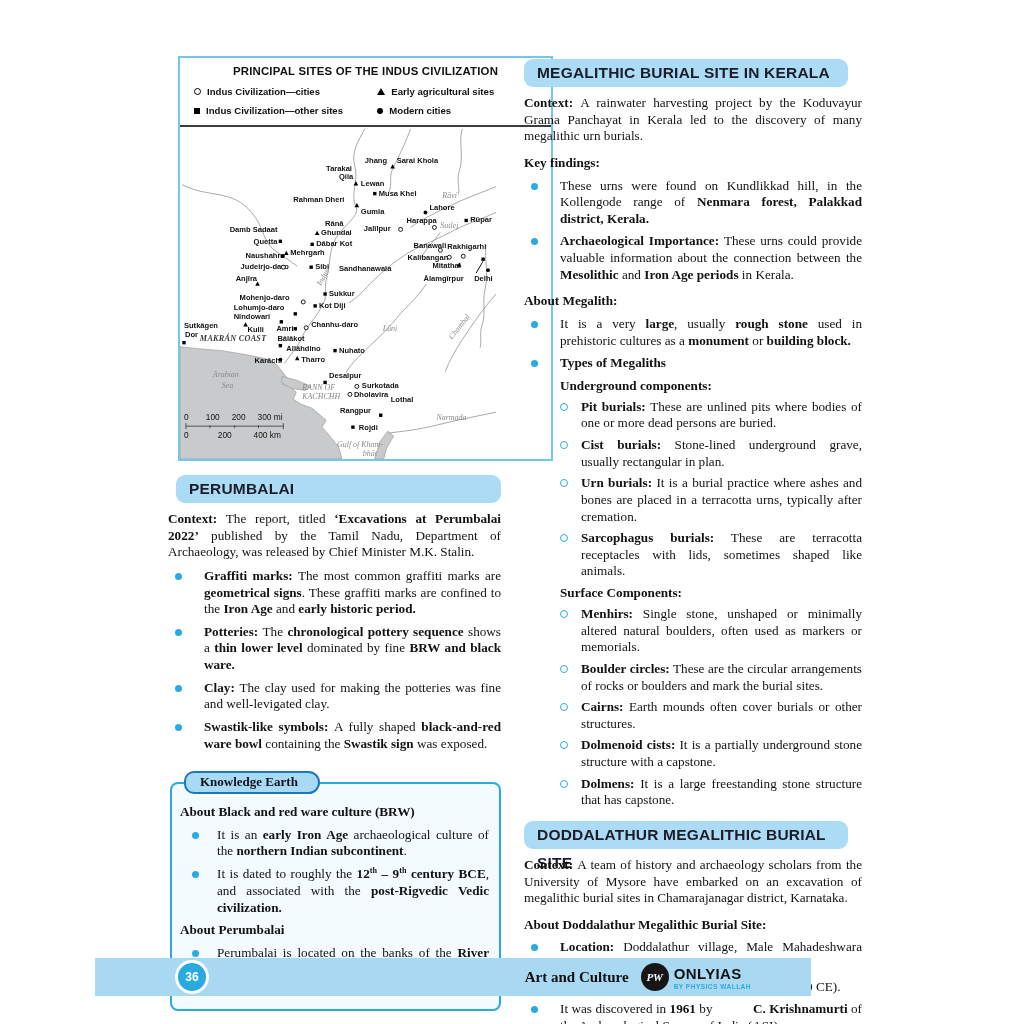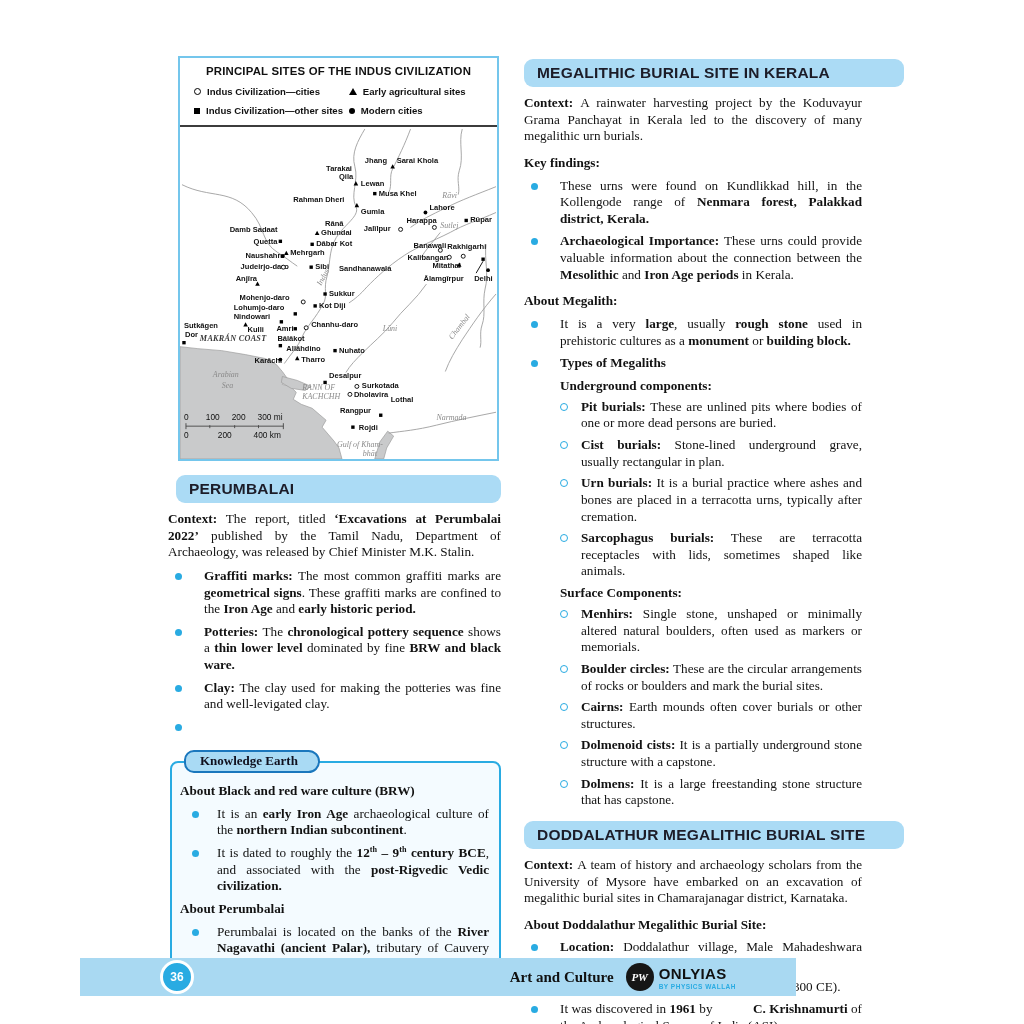--- a/index.html
+++ b/index.html
@@ -4,21 +4,21 @@
 <style>
   * { box-sizing: border-box; margin: 0; padding: 0; }
   html,body { background:#ffffff; }
   body { width:1024px; height:1024px; position:relative; font-family:"Liberation Serif", serif; color:#121212; }
 
   .col { position:absolute; }
   .left-col  { left:168px; top:56px;  width:333px; }
   .right-col { left:524px; top:59px;  width:338px; }
 
   
-  .map-box { margin-left:10px; width:321px; border:2px solid #74c6ec; background:#fff; }
+  .map-box { margin-left:10px; width:375px; border:2px solid #74c6ec; background:#fff; }
   .map-head { padding:7px 8px 5px; border-bottom:2px solid #3c3c3c; }
   .map-title { text-align:center; font:bold 11.4px "Liberation Sans", sans-serif; color:#111; letter-spacing:.2px; }
   .map-legend { display:grid; grid-template-columns:1.12fr 1fr; row-gap:8px; margin:9px 2px 4px 6px;
                 font:bold 9.6px "Liberation Sans", sans-serif; color:#111; }
   .leg-item { display:flex; align-items:center; }
   .leg-sym { display:inline-block; margin-right:6px; flex:0 0 auto; }
   .leg-sym[data-sym="circle"]   { width:7px; height:7px; border:1.6px solid #000; border-radius:50%; background:#fff; }
   .leg-sym[data-sym="square"]   { width:6px; height:6px; background:#000; }
   .leg-sym[data-sym="triangle"] { width:0; height:0; border-left:4px solid transparent; border-right:4px solid transparent; border-bottom:7px solid #000; }
   .leg-sym[data-sym="dot"]      { width:6px; height:6px; background:#000; border-radius:50%; }
@@ -27,21 +27,21 @@
   .m-label.water { font:italic 8px "Liberation Serif", serif; fill:#8a8a8a; }
   .m-label.coast { font:italic bold 8.2px "Liberation Serif", serif; fill:#3a3a3a; letter-spacing:.3px; }
   .scale-text { font:8.4px "Liberation Sans", sans-serif; fill:#111; }
   .river { fill:none; stroke:#9d9d9d; stroke-width:.9; }
   .sea   { fill:#c9cacb; stroke:#9d9d9d; stroke-width:.7; }
 
   
   .hbar { height:28px; border-radius:9px; background:#abdbf5; font:bold 15.5px/28px "Liberation Sans", sans-serif;
           color:#1c1c28; padding-left:13px; letter-spacing:.2px; }
   .hbar.left { margin-left:8px; margin-top:14px; width:325px; }
-  .hbar.right { width:380px; }
+  .hbar.right { width:324px; }
   .body { font-size:13.2px; line-height:1.26; text-align:justify; margin:8px 0 7px; }
   .lbl  { text-align:left; font-weight:bold; margin:10px 0 6px; }
   .sub-lbl { margin:2px 0 5px 36px; font-weight:bold; font-size:13.2px; }
 
   ul.blist, ul.slist { list-style:none; }
   ul.blist li { display:flex; margin-bottom:6px; }
   .bullet { flex:0 0 7px; width:7px; height:7px; border-radius:50%; background:#29abe2; margin:5px 0 0 7px; }
   .btext  { flex:1; margin-left:22px; font-size:13.2px; line-height:1.26; text-align:justify; }
   ul.slist li { display:flex; margin:0 0 5px 36px; }
   .ring { flex:0 0 8px; width:8px; height:8px; border:1.8px solid #29abe2; border-radius:50%; margin-top:4px; background:#fff; }
@@ -53,21 +53,21 @@
             background:#f4fbff; padding:16px 10px 8px 8px; }
   .nugget-tab { position:absolute; top:-13px; left:12px; background:#a9daf4; border:2px solid #1a77bd;
                 border-radius:12px 14px 14px 12px; padding:1px 20px 2px 14px;
                 font:bold 13px "Liberation Serif", serif; color:#10101e; }
   .nugget .lbl { margin:4px 0 6px; }
   .nugget ul.blist li { margin-bottom:6px; }
   .nugget .bullet { margin-left:12px; }
   .nugget .btext { margin-left:18px; }
 
   
-  .footer { position:absolute; left:80px; top:958px; width:716px; height:38px; background:#a9d9f2; }
+  .footer { position:absolute; left:95px; top:958px; width:716px; height:38px; background:#a9d9f2; }
   .page-badge { position:absolute; left:80px; top:2px; width:34px; height:34px; border-radius:50%;
                 background:#29abe2; border:3px solid #ffffff; color:#fff; display:flex; align-items:center;
                 justify-content:center; font:bold 12px "Liberation Sans", sans-serif; }
   .footer-right { position:absolute; right:60px; top:0; height:100%; display:flex; align-items:center; gap:12px;margin-left:46px; }
   .subject { font:bold 15px "Liberation Serif", serif; color:#101010; }
   .brand { display:flex; align-items:center; gap:5px; }
   .pw-circle { width:28px; height:28px; border-radius:50%; background:#161616; color:#fff; display:flex;
                align-items:center; justify-content:center; font:bold italic 11px "Liberation Serif", serif; }
   .brand-text { display:flex; flex-direction:column; line-height:1; }
   .brand-name { font:bold 15px "Liberation Sans", sans-serif; color:#101010; letter-spacing:.4px; }
@@ -250,20 +250,21 @@
     <li>
         <span class="bullet"></span>
         <span class="btext"><span style="font-weight: bold;">Potteries: </span><span>The </span><span style="font-weight: bold;">chronological pottery sequence</span><span> shows a </span><span style="font-weight: bold;">thin lower level</span><span> dominated by fine </span><span style="font-weight: bold;">BRW and black ware.</span></span>
       </li>
     <li>
         <span class="bullet"></span>
         <span class="btext"><span style="font-weight: bold;">Clay: </span><span>The clay used for making the potteries was fine and well-levigated clay.</span></span>
       </li>
     <li>
         <span class="bullet"></span>
+        <span class="btext"><span style="font-weight: bold;">Swastik-like symbols: </span><span>A fully shaped </span><span style="font-weight: bold;">black-and-red ware bowl</span><span> containing the </span><span style="font-weight: bold;">Swastik sign</span><span>  was exposed.</span></span>
       </li>
   </ul>
 
   <div class="nugget">
     <div class="nugget-tab">Knowledge Earth</div>
     <p class="body lbl"><span style="font-weight: bold;">About Black and red ware culture (BRW)</span></p>
     <ul class="blist">
       <li>
           <span class="bullet"></span>
           <span class="btext"><span>It is an </span><span style="font-weight: bold;">early Iron Age</span><span> archaeological culture of the </span><span style="font-weight: bold;">northern Indian subcontinent</span><span>.</span></span>

